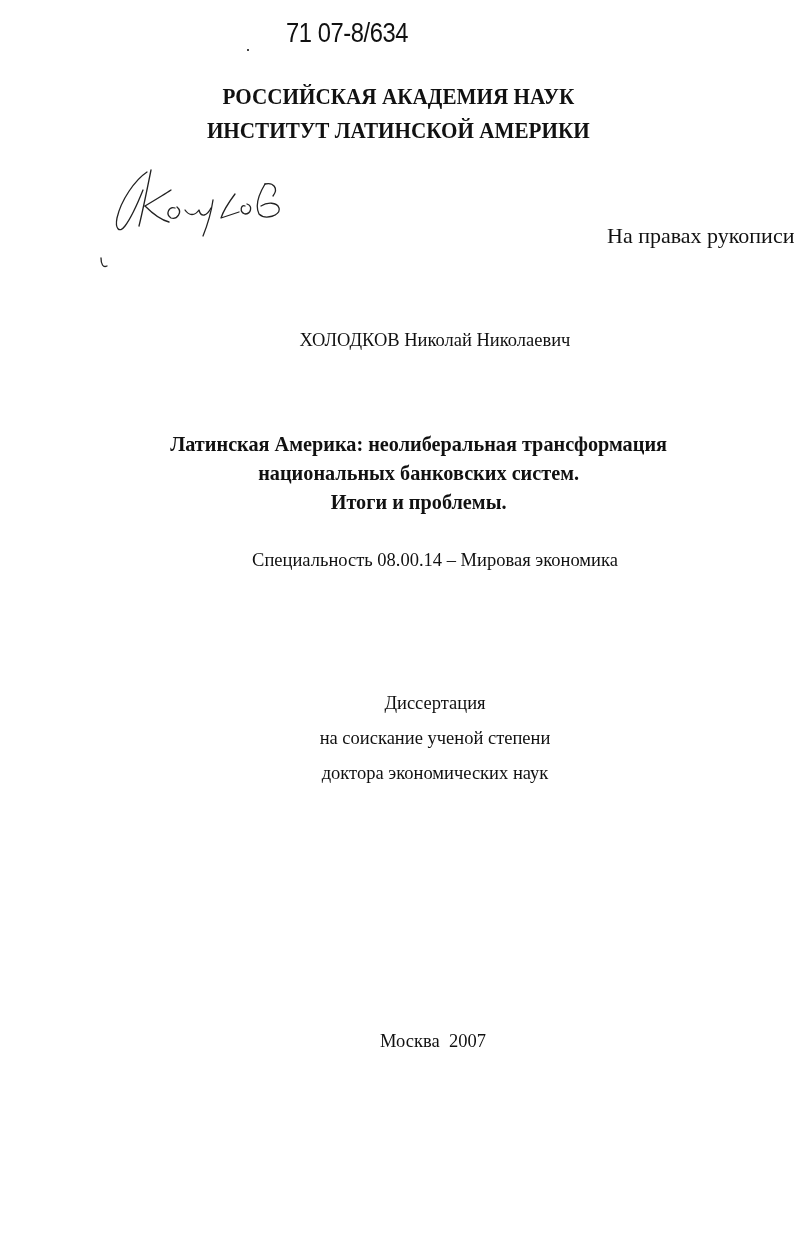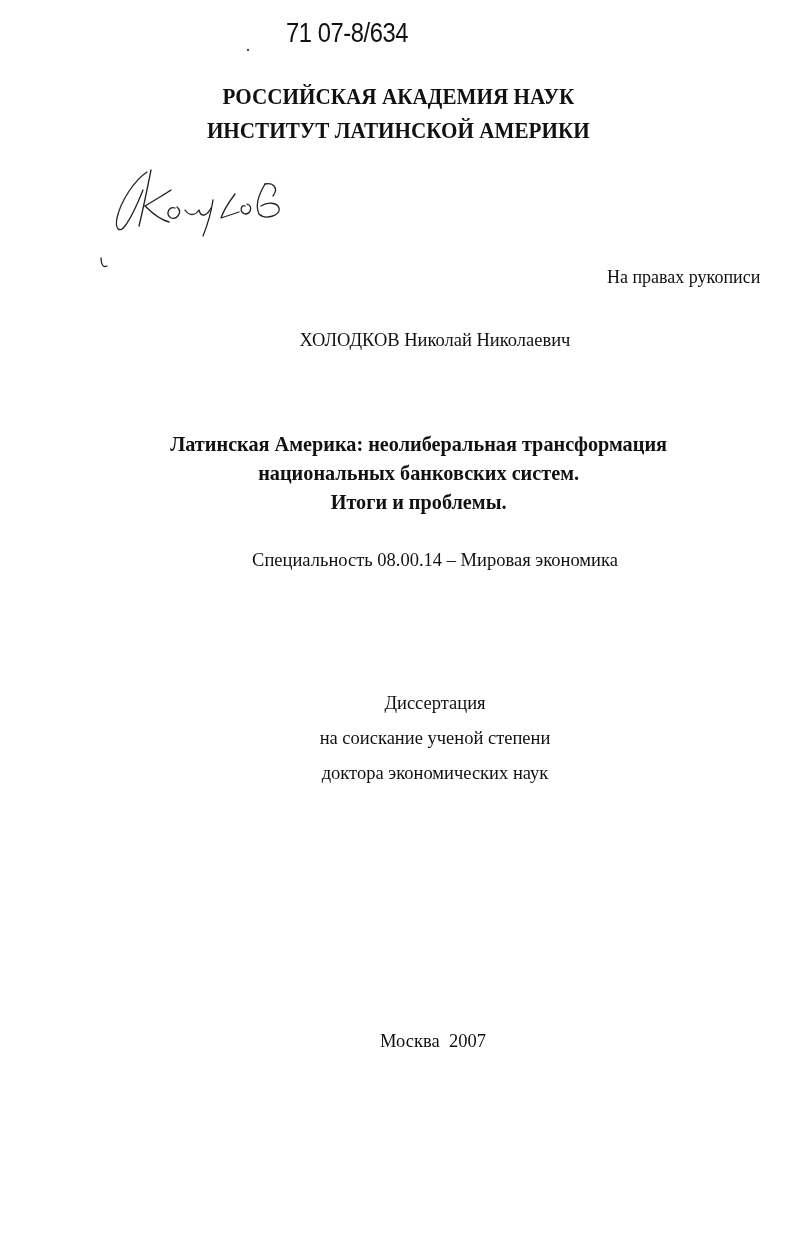--- a/index.html
+++ b/index.html
@@ -40,22 +40,21 @@
       transform-origin: left top;
     }
     .org-1 { top: 84px; }
     .org-2 { top: 118px; }
     .signature {
       left: 95px; top: 160px;
       width: 230px; height: 110px;
     }
     .manuscript {
       left: 607px; top: 223px;
-      font-size: 18px;
-      margin-top: 44px;
+      font-size: 22px;
     }
     .author {
       left: 0; width: 870px;
       top: 330px;
       text-align: center;
       font-size: 18.5px;
     }
     .title-block {
       left: 0; width: 910px;
       top: 429px;

